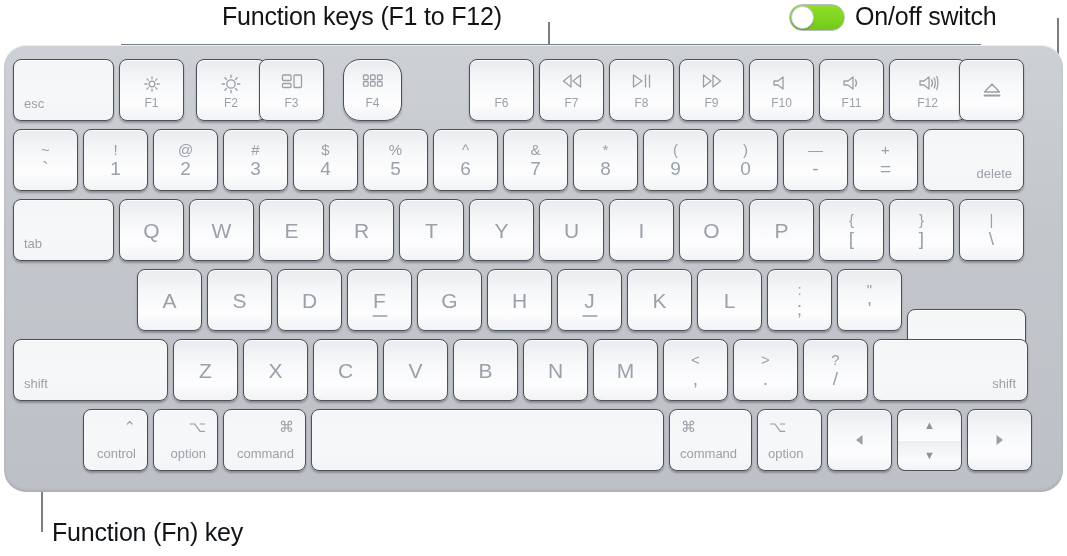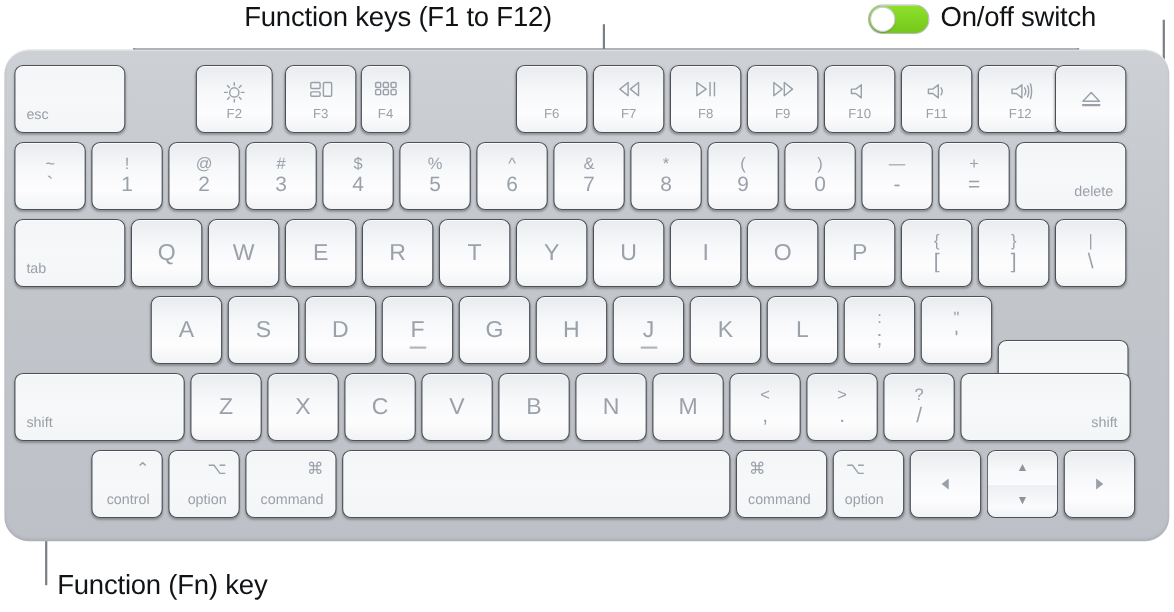--- a/index.html
+++ b/index.html
@@ -133,21 +133,37 @@
   <div class="leader leader-v" style="left:1057px; top:18px; height:40px;"></div>
 
   <div class="leader leader-v" style="left:41px; top:487px; height:45px;"></div>
   <div class="callout-text" style="left:52px; top:518px;">Function (Fn) key</div>
 
   <div id="keyboard">
     <div class="krow" style="top:14px;">
         <div class="key plain" style="left: 9px; width: 101px;">
           <div class="lbl bl">esc</div>
         </div>
-        <div class="key" style="left: 174px; width: 70px;">
+        <div class="key" style="left: 115px; width: 65px;">
+          <div class="lbl fn-ico">
+            <svg class="glyph" width="22" height="22" viewBox="0 0 22 22" fill="none" stroke="#9aa0a8" stroke-width="1.3" stroke-linecap="round" stroke-linejoin="round">
+              <circle cx="11" cy="11" r="2.9"></circle>
+              <line x1="16.1" y1="11.0" x2="18.2" y2="11.0"></line>
+              <line x1="14.6" y1="14.6" x2="16.1" y2="16.1"></line>
+              <line x1="11.0" y1="16.1" x2="11.0" y2="18.2"></line>
+              <line x1="7.4" y1="14.6" x2="5.9" y2="16.1"></line>
+              <line x1="5.9" y1="11.0" x2="3.8" y2="11.0"></line>
+              <line x1="7.4" y1="7.4" x2="5.9" y2="5.9"></line>
+              <line x1="11.0" y1="5.9" x2="11.0" y2="3.8"></line>
+              <line x1="14.6" y1="7.4" x2="16.1" y2="5.9"></line>
+            </svg>
+          </div>
+          <div class="lbl fn-num">F1</div>
+        </div>
+        <div class="key" style="left: 192px; width: 70px;">
           <div class="lbl fn-ico">
             <svg class="glyph" width="22" height="22" viewBox="0 0 22 22" fill="none" stroke="#9aa0a8" stroke-width="1.3" stroke-linecap="round" stroke-linejoin="round">
               <circle cx="11" cy="11" r="4.2"></circle>
               <line x1="17.4" y1="11.0" x2="19.8" y2="11.0"></line>
               <line x1="15.5" y1="15.5" x2="17.2" y2="17.2"></line>
               <line x1="11.0" y1="17.4" x2="11.0" y2="19.8"></line>
               <line x1="6.5" y1="15.5" x2="4.8" y2="17.2"></line>
               <line x1="4.6" y1="11.0" x2="2.2" y2="11.0"></line>
               <line x1="6.5" y1="6.5" x2="4.8" y2="4.8"></line>
               <line x1="11.0" y1="4.6" x2="11.0" y2="2.2"></line>
@@ -159,21 +175,21 @@
         <div class="key" style="left: 255px; width: 65px;">
           <div class="lbl fn-ico">
             <svg class="glyph" width="22" height="17" viewBox="0 0 22 17" fill="none" stroke="#9aa0a8" stroke-width="1.3" stroke-linecap="round" stroke-linejoin="round">
               <rect x="1.5" y="2" width="8.5" height="5.5" rx="1"></rect>
               <rect x="1.5" y="10.5" width="8.5" height="4" rx="1"></rect>
               <rect x="13" y="2" width="7.5" height="12.5" rx="1"></rect>
             </svg>
           </div>
           <div class="lbl fn-num">F3</div>
         </div>
-        <div class="key" style="left: 324px; width: 45px;">
+        <div class="key" style="left: 339px; width: 59px; border-radius: 17px;">
           <div class="lbl fn-ico">
             <svg class="glyph" width="21" height="14" viewBox="0 0 21 14" fill="none" stroke="#9aa0a8" stroke-width="1.3" stroke-linecap="round" stroke-linejoin="round">
               <rect x="1.5" y="2" width="4.6" height="4.6" rx="0.9"></rect>
               <rect x="8.5" y="2" width="4.6" height="4.6" rx="0.9"></rect>
               <rect x="15.5" y="2" width="4.6" height="4.6" rx="0.9"></rect>
               <rect x="1.5" y="8.5" width="4.6" height="4.6" rx="0.9"></rect>
               <rect x="8.5" y="8.5" width="4.6" height="4.6" rx="0.9"></rect>
               <rect x="15.5" y="8.5" width="4.6" height="4.6" rx="0.9"></rect>
             </svg>
           </div>

